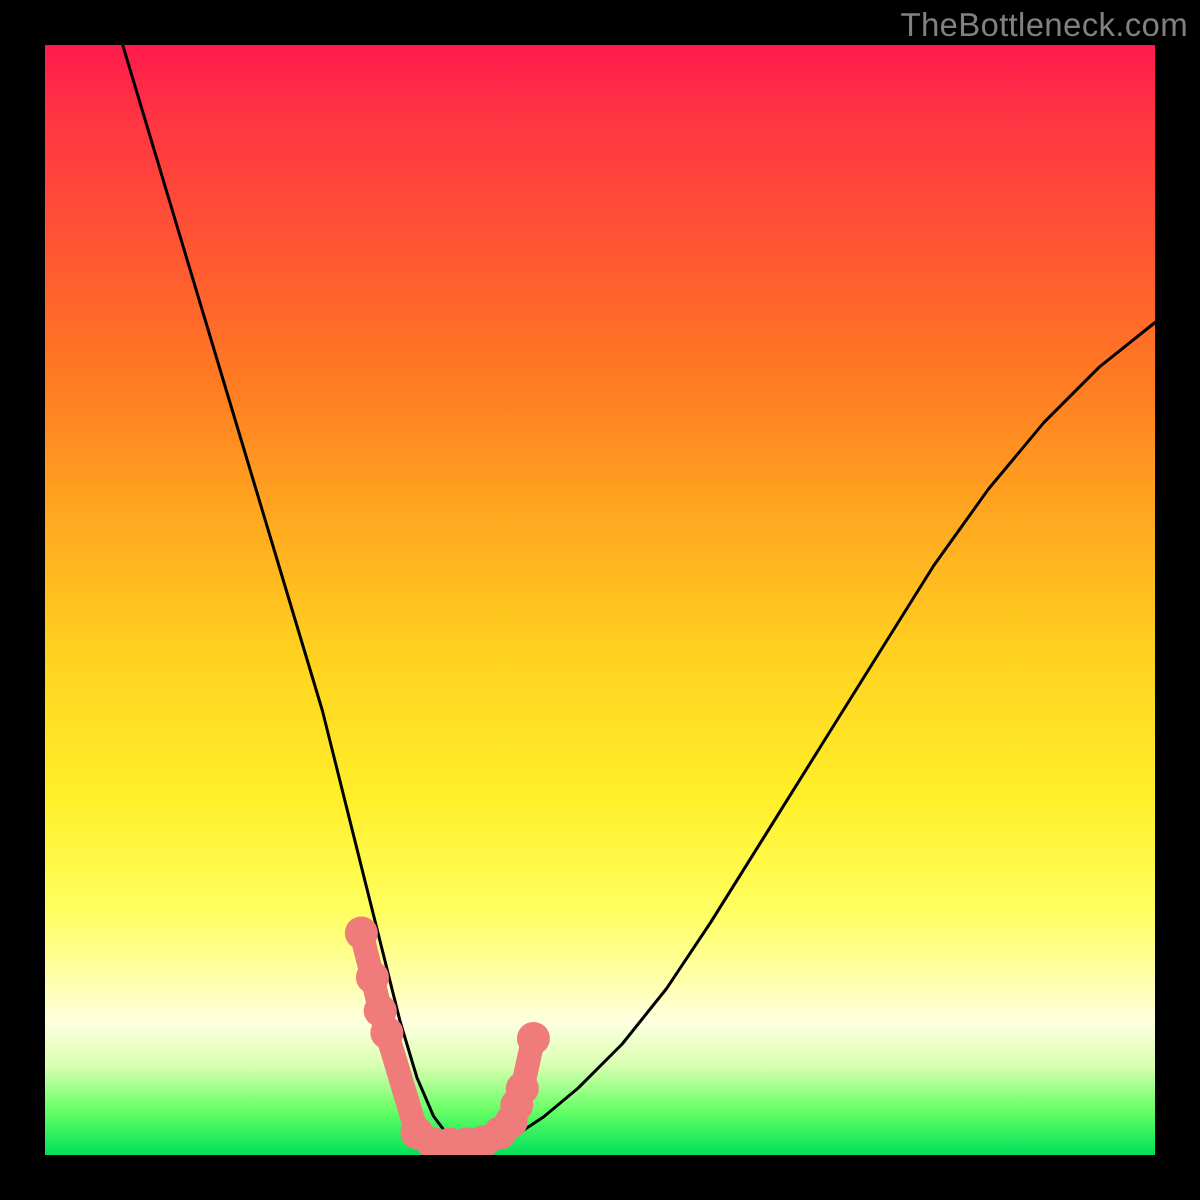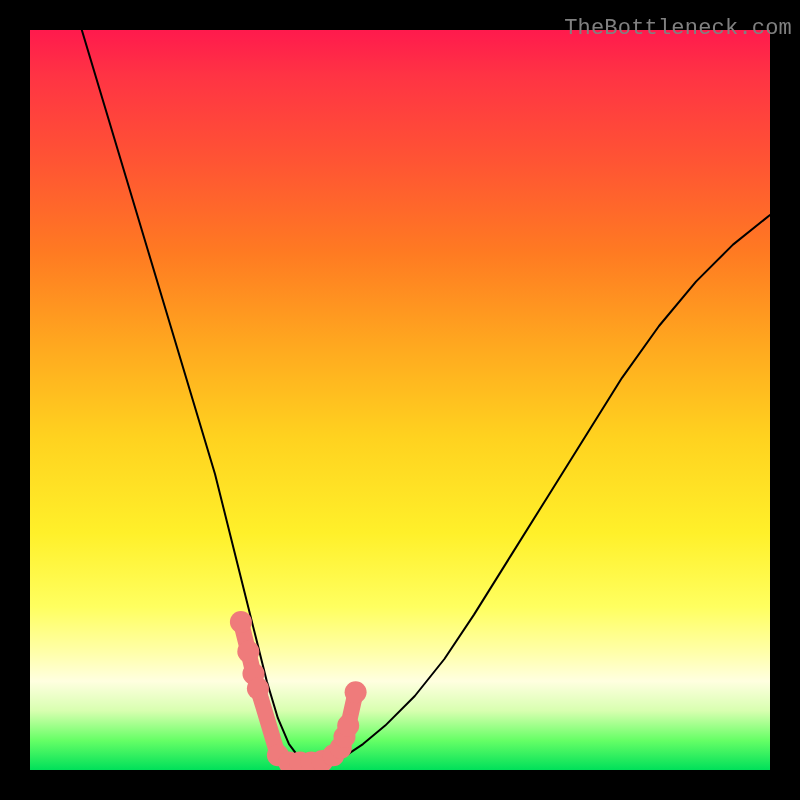--- a/index.html
+++ b/index.html
@@ -44,26 +44,25 @@
   .plot-svg {
     position: absolute;
     left: 0;
     top: 0;
     width: 740px;
     height: 740px;
     display: block;
   }
   .watermark {
     position: absolute;
-    top: 16px;
+    top: 4px;
     right: 8px;
     color: #808080;
     font-size: 22px;
     letter-spacing: 0.2px;
-    font-family: Liberation Mono, monospace;
   }
 </style>
 </head>
 <body>
 
 <div class="frame">
 
   <div class="plot-area">
     <svg class="plot-svg" viewBox="0 0 740 740">
       <path id="curve-path" fill="none" stroke="#000" stroke-width="2" stroke-linecap="round" stroke-linejoin="round" d="M 51.800000000000004 0 L 74 74 L 96.2 148 L 118.4 222 L 140.6 296 L 162.8 370 L 185 444 L 199.8 503.2 L 214.60000000000002 562.4 L 225.70000000000002 606.8 L 236.8 651.2 L 247.9 688.2 L 259 714.1 L 270.1 728.9 L 281.2 736.3 L 296 736.3 L 310.8 728.9 L 333 714.1 L 355.20000000000005 695.6 L 384.8 666 L 414.40000000000003 629 L 444 584.6 L 481 525.4 L 518 466.2 L 555 407 L 592 347.79999999999995 L 629 296 L 666 251.59999999999997 L 703 214.60000000000002 L 740 185"></path>

